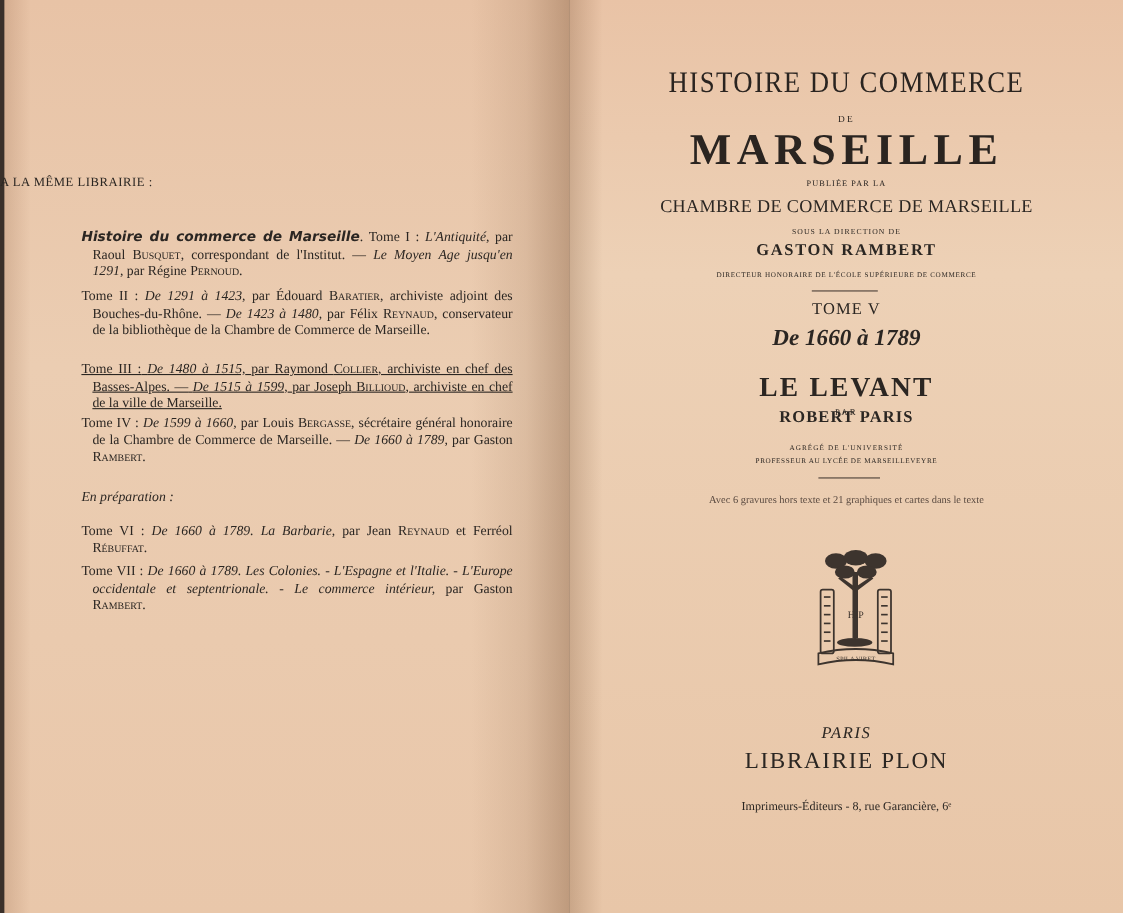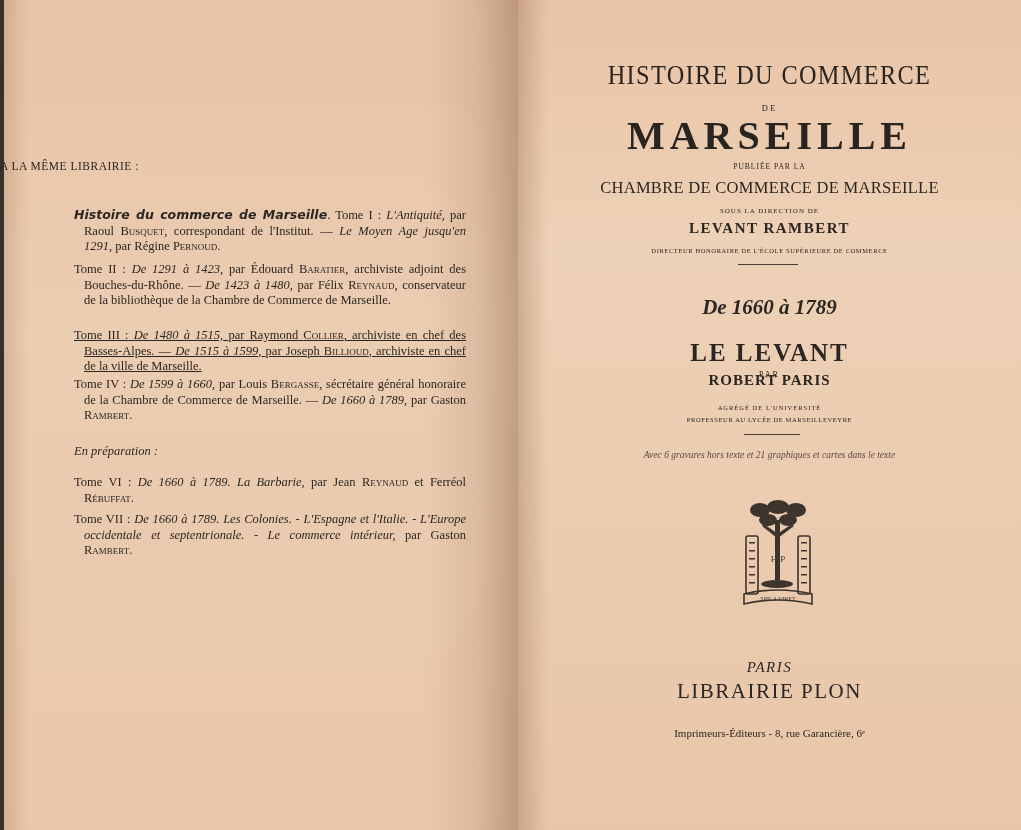--- a/index.html
+++ b/index.html
@@ -51,21 +51,21 @@
   .t-gaston { top: 220px; font-size: 15px; letter-spacing: 1.5px; font-weight: bold; }
   .t-directeur { top: 247px; font-size: 6.5px; letter-spacing: 0.6px; }
   .rule { position: absolute; height: 1px; background: #4a3e36; }
   .t-tome { top: 273px; font-size: 15px; letter-spacing: 1px; }
   .t-dates { top: 295px; font-size: 21px; font-style: italic; font-weight: bold; }
   .t-levant { top: 339px; font-size: 25px; letter-spacing: 2px; font-weight: bold; }
   .t-par { top: 370px; font-size: 8px; letter-spacing: 2px; }
   .t-author { top: 372px; font-size: 15px; letter-spacing: 1px; font-weight: bold; }
   .t-agrege { top: 404px; font-size: 6.5px; letter-spacing: 1px; }
   .t-prof { top: 416px; font-size: 6.5px; letter-spacing: 0.6px; }
-  .t-avec { top: 450px; font-size: 9.5px; font-style: italic; color: #5a4a40; }
+  .t-avec { top: 450px; font-size: 9.5px; color: #5a4a40; }
 
   .mark { position: absolute; left: 740px; top: 498px; width: 76px; height: 112px; }
 
   .t-paris { top: 659px; font-size: 15px; font-style: italic; letter-spacing: 1.5px; }
   .t-plon { top: 679px; font-size: 21px; letter-spacing: 1.5px; }
   .t-petits { top: 710px; font-size: 11px; letter-spacing: 0.5px; }
   .t-imprim { top: 727px; font-size: 11px; }
 </style>
 </head>
 <body>
@@ -147,23 +147,24 @@
       <span class="sc">Rambert</span><span>.</span>
     </p>
   </div>
 
   <div class="rp t-series">HISTOIRE DU COMMERCE</div>
   <div class="rp t-de">DE</div>
   <div class="rp t-city">MARSEILLE</div>
   <div class="rp t-publiee">PUBLIÉE PAR LA</div>
   <div class="rp t-chambre">CHAMBRE DE COMMERCE DE MARSEILLE</div>
   <div class="rp t-sous">SOUS LA DIRECTION DE</div>
-  <div class="rp t-gaston">LEVANT RAMBERT</div>
+  <div class="rp t-gaston">GASTON RAMBERT</div>
   <div class="rp t-directeur">DIRECTEUR HONORAIRE DE L'ÉCOLE SUPÉRIEURE DE COMMERCE</div>
   <div class="rule" style="left:738px; top:264px; width:60px;"></div>
+  <div class="rp t-tome">TOME V</div>
   <div class="rp t-dates">De 1660 à 1789</div>
   <div class="rp t-levant">LE LEVANT</div>
   <div class="rp t-par">PAR</div>
   <div class="rp t-author">ROBERT PARIS</div>
   <div class="rp t-agrege">AGRÉGÉ DE L'UNIVERSITÉ</div>
   <div class="rp t-prof">PROFESSEUR AU LYCÉE DE MARSEILLEVEYRE</div>
   <div class="rule" style="left:744px; top:434px; width:56px;"></div>
   <div class="rp t-avec">Avec 6 gravures hors texte et 21 graphiques et cartes dans le texte</div>
 
   <div class="mark">

